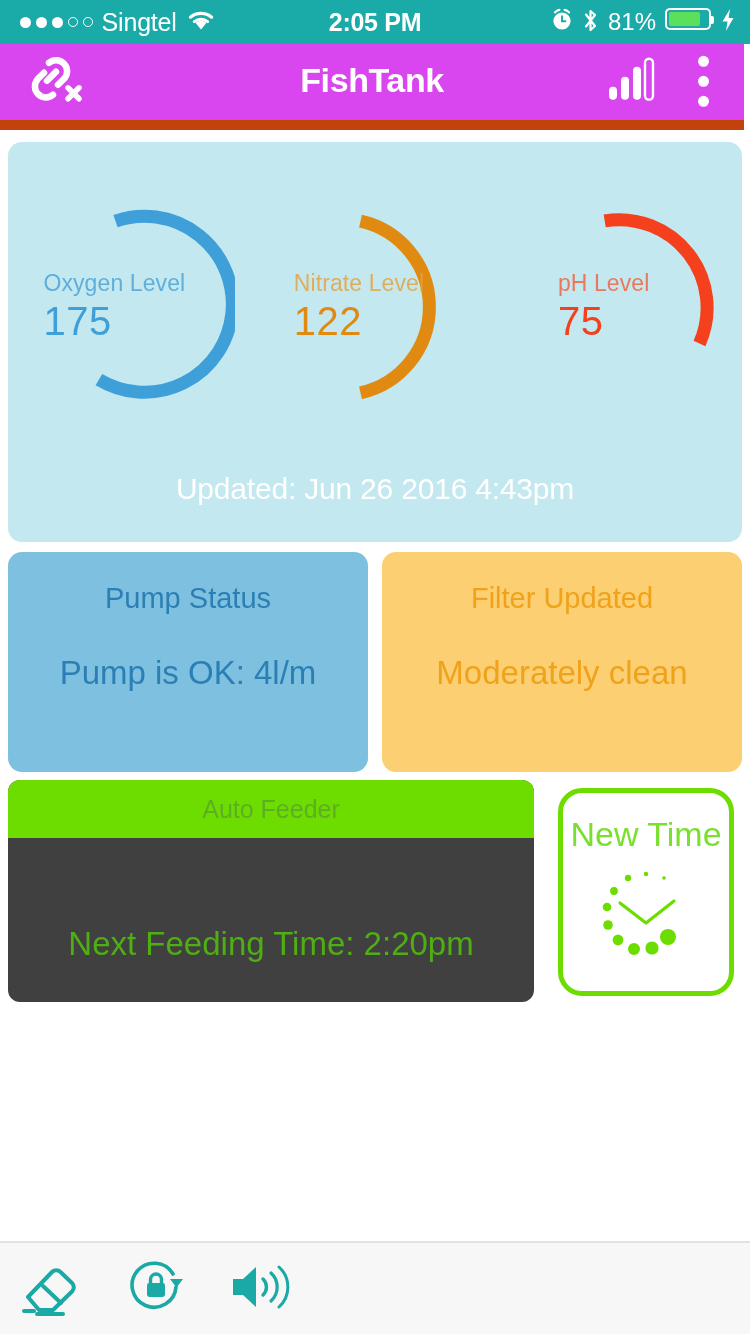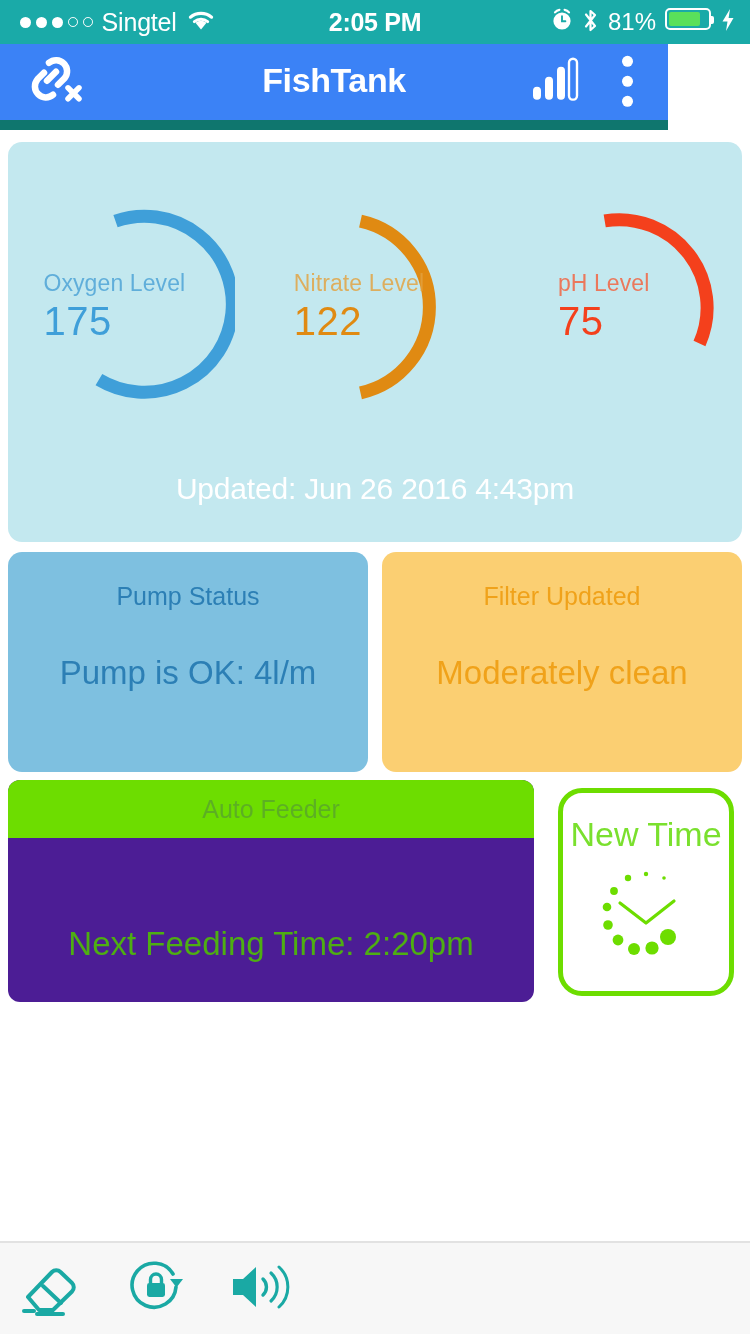--- a/index.html
+++ b/index.html
@@ -85,24 +85,24 @@
   .sb-battery-fill {
     height: 100%;
     background: #5ae05a;
     border-radius: 2px;
   }
 
   
   .nav-bar {
     position: absolute;
     top: 44px; left: 0;
-    width: 668px;
+    width: 744px;
     height: 86px;
-    background: #3b82f6;
-    border-bottom: 10px solid #0f766e;
+    background: #d946ef;
+    border-bottom: 10px solid #c2410c;
     box-sizing: border-box;
     display: flex;
     align-items: center;
   }
   .nav-title {
     position: absolute;
     left: 0; right: 0;
     text-align: center;
     color: #ffffff;
     font-size: 34px;
@@ -213,21 +213,21 @@
     width: 360px; height: 220px;
     border-radius: 14px;
     cursor: pointer;
   }
   .status-card.pump { left: 0; background: #7ec0e0; }
   .status-card.filter { right: 0; background: #fbcf72; }
   .status-card-title {
     position: absolute;
     top: 30px; left: 0; right: 0;
     text-align: center;
-    font-size: 25px;
+    font-size: 29px;
   }
   .status-card-value {
     position: absolute;
     top: 50%; left: 0; right: 0;
     transform: translateY(-22%);
     text-align: center;
     font-size: 33px;
   }
   .pump .status-card-title, .pump .status-card-value { color: #2c7fb5; }
   .filter .status-card-title, .filter .status-card-value { color: #f0a21a; }
@@ -237,21 +237,21 @@
     position: absolute;
     left: 8px; top: 650px;
     width: 734px; height: 222px;
   }
   .feeder-card {
     position: absolute;
     left: 0; top: 0;
     width: 526px; height: 222px;
     border-radius: 12px;
     overflow: hidden;
-    background: #4c1d95;
+    background: #404040;
     cursor: pointer;
   }
   .feeder-head {
     height: 58px;
     background: #6ddd00;
     display: flex;
     align-items: center;
     justify-content: center;
   }
   .feeder-head span {

